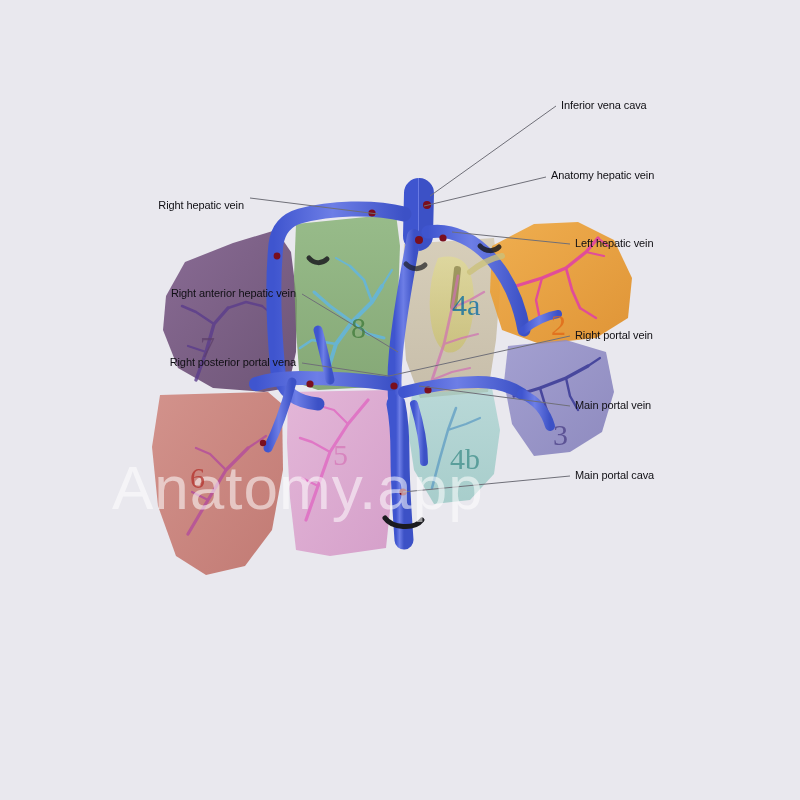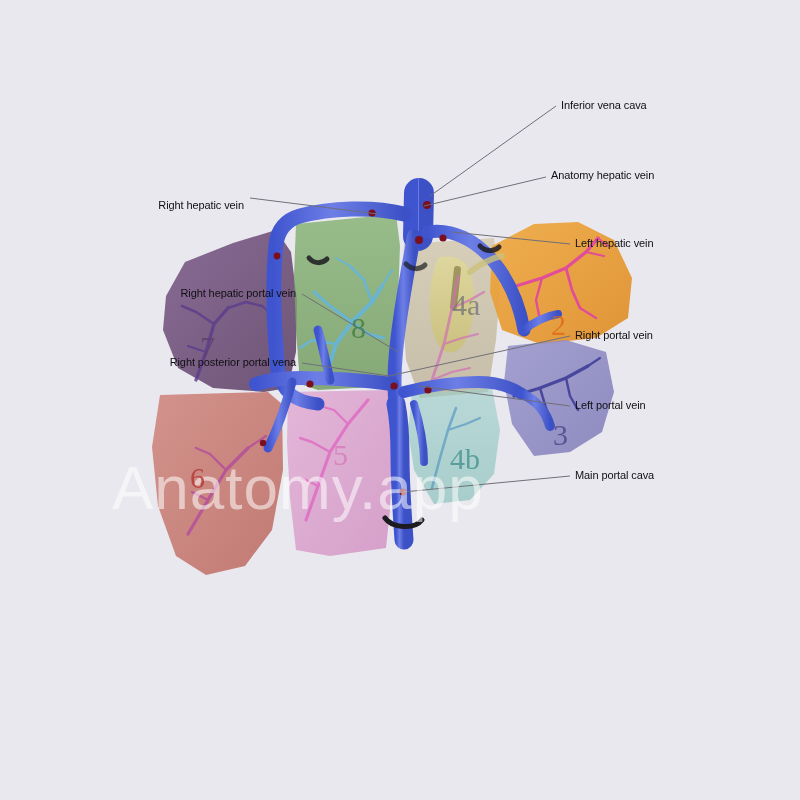--- a/index.html
+++ b/index.html
@@ -258,30 +258,30 @@
   </svg>
 
   <div class="watermark">Anatomy.app</div>
 
   <div id="seg-layer">
       <div class="seg-num" style="left: 200px; top: 332px; color: rgb(94, 63, 107); opacity: 0.75;">7</div>
       <div class="seg-num" style="left: 351px; top: 313px; color: rgb(63, 122, 57); opacity: 0.75;">8</div>
       <div class="seg-num" style="left: 190px; top: 463px; color: rgb(179, 49, 43); opacity: 0.75;">6</div>
       <div class="seg-num" style="left: 333px; top: 440px; color: rgb(214, 120, 184); opacity: 0.75;">5</div>
       <div class="seg-num" style="left: 450px; top: 444px; color: rgb(63, 142, 138); opacity: 0.75;">4b</div>
-      <div class="seg-num" style="left: 452px; top: 290px; color: #737373; opacity: 0.75;">4a</div>
+      <div class="seg-num" style="left: 452px; top: 290px; color: #0369a1; opacity: 0.75;">4a</div>
       <div class="seg-num" style="left: 551px; top: 310px; color: rgb(224, 102, 21); opacity: 0.75;">2</div>
       <div class="seg-num" style="left: 553px; top: 420px; color: rgb(74, 63, 134); opacity: 0.75;">3</div>
     </div>
 
   <div id="label-layer">
       <div class="label right" style="left: 561px; top: 100px;">Inferior vena cava</div>
       <div class="label right" style="left: 551px; top: 170px;">Anatomy hepatic vein</div>
       <div class="label right" style="left: 575px; top: 238px;">Left hepatic vein</div>
       <div class="label right" style="left: 575px; top: 330px; text-align: right;">Right portal vein</div>
-      <div class="label right" style="left: 575px; top: 400px;">Left portal vein</div>
+      <div class="label right" style="left: 575px; top: 400px;">Main portal vein</div>
       <div class="label right" style="left: 575px; top: 470px;">Main portal cava</div>
       <div class="label left" style="left: 244px; top: 200px;">Right hepatic vein</div>
-      <div class="label left" style="left: 296px; top: 288px;">Right hepatic portal vein</div>
+      <div class="label left" style="left: 296px; top: 288px;">Right anterior hepatic vein</div>
       <div class="label left" style="left: 296px; top: 357px;">Right posterior portal vena</div>
     </div>
 
 </div>
 
 </body></html>

